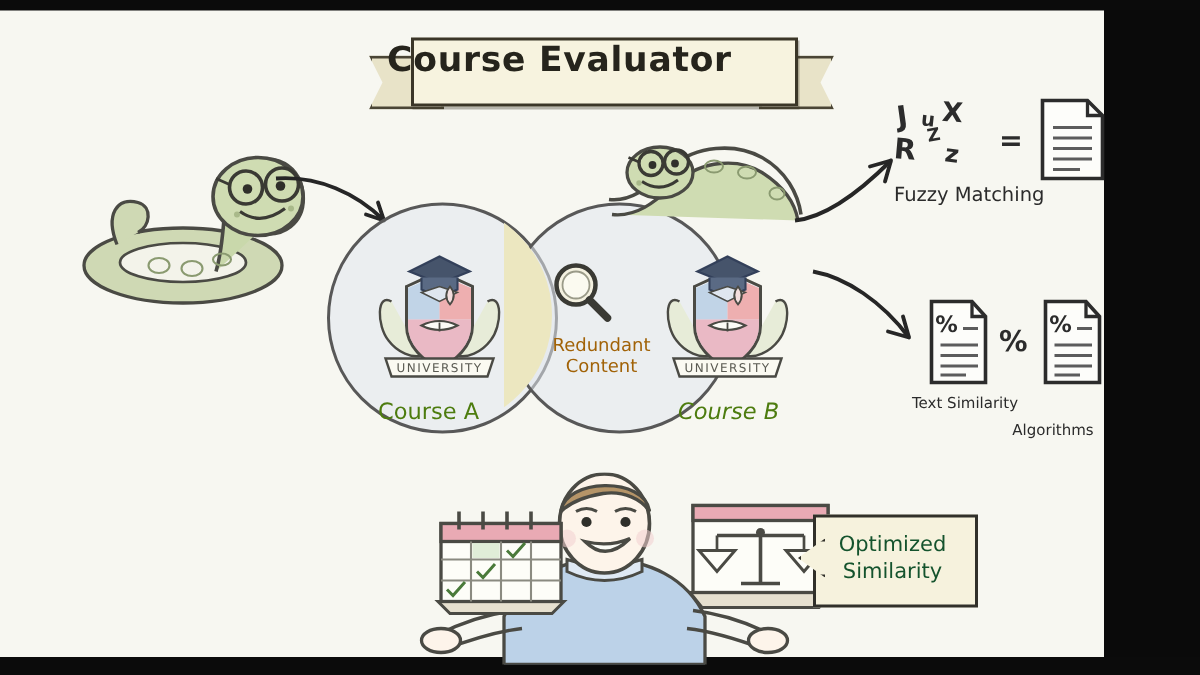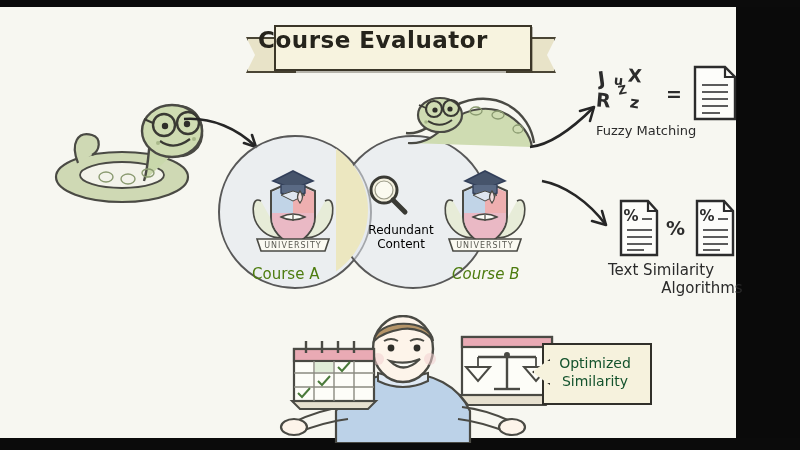--- a/index.html
+++ b/index.html
@@ -24,21 +24,21 @@
   .venn{position:absolute;width:150px;height:150px;border-radius:50%;border:2.5px solid #585858;
     background:rgba(226,232,238,.55);}
   #venn-a{left:218px;top:128px;}
   #venn-b{left:336px;top:128px;}
   #venn-overlap{left:336px;top:128px;width:32px;height:150px;overflow:hidden;}
   #lens{position:absolute;left:-118px;top:0;width:150px;height:150px;border-radius:50%;
     background:#ece7c0;}
   .venn-label{position:absolute;font-size:15px;color:#4d7c0f;white-space:nowrap;}
   #label-a{left:252px;top:258px;}
   #label-b{left:452px;top:258px;font-style:italic;}
-  #label-redundant{left:355px;top:216px;width:92px;text-align:center;font-size:12px;line-height:14px;color:#000000;}
+  #label-redundant{left:355px;top:216px;width:92px;text-align:center;font-size:12px;line-height:14px;color:#a16207;}
   #magnifier{left:366px;top:166px;width:44px;height:44px;}
   
   .crest{position:absolute;width:96px;height:104px;}
   #crest-a{left:245px;top:148px;}
   #crest-b{left:437px;top:148px;}
   
   #snake-big{left:48px;top:78px;width:172px;height:122px;}
   #snake-small{left:398px;top:82px;width:140px;height:62px;}
   
   .arrow{position:absolute;}
@@ -52,21 +52,21 @@
   .fl{position:absolute;font-weight:700;color:#2c2c2c;font-family:"DejaVu Sans",sans-serif;}
   #eq{position:absolute;left:70px;top:18px;font-size:19px;font-weight:700;color:#2c2c2c;}
   #fuzzy-doc{position:absolute;left:96px;top:0;width:46px;height:56px;}
   #fuzzy-caption{margin-top:2px;font-size:13px;color:#2b2b2b;white-space:nowrap;}
   #sim-group{left:608px;top:192px;width:186px;}
   #sim-row{position:relative;height:62px;}
   .sim-doc{position:absolute;top:0;width:42px;height:58px;}
   #sim-doc-1{left:10px;}
   #sim-doc-2{left:86px;}
   #sim-pct{position:absolute;left:58px;top:18px;font-size:19px;font-weight:700;color:#2c2c2c;}
-  .sim-caption{font-size:15px;color:#2b2b2b;text-align:left;line-height:18px;}
+  .sim-caption{font-size:10px;color:#2b2b2b;text-align:left;line-height:18px;}
   #sim-caption-2{margin-left:2px;text-align:center;}
   
   #person{left:278px;top:308px;width:250px;height:128px;}
   #calendar{left:286px;top:330px;width:96px;height:76px;}
   #scale-board{left:456px;top:326px;width:102px;height:78px;}
   
   #callout{left:534px;top:336px;width:114px;height:58px;}
   #callout-box{position:absolute;left:8px;top:0;width:106px;height:58px;background:#f6f2dd;
     border:2.5px solid #31302a;}
   #callout-tip{position:absolute;left:-2px;top:16px;width:16px;height:22px;background:#f6f2dd;

